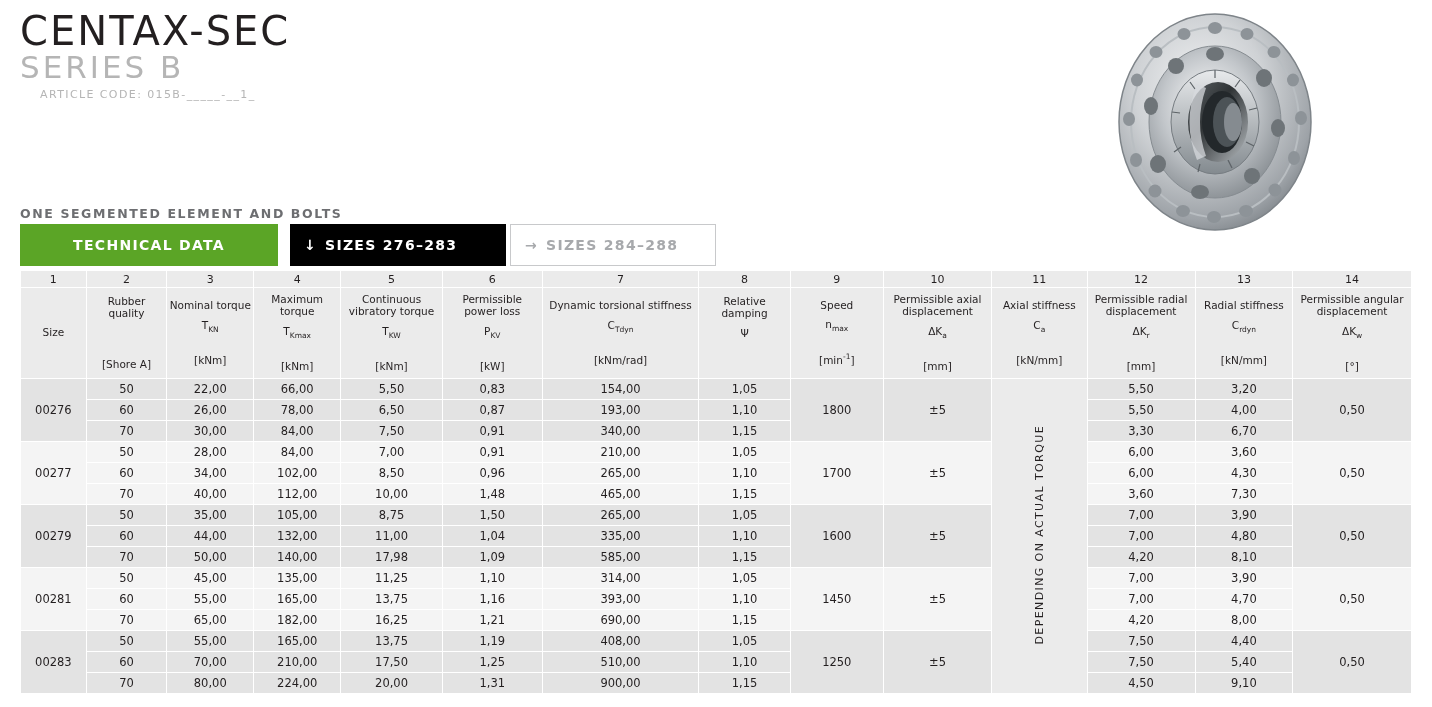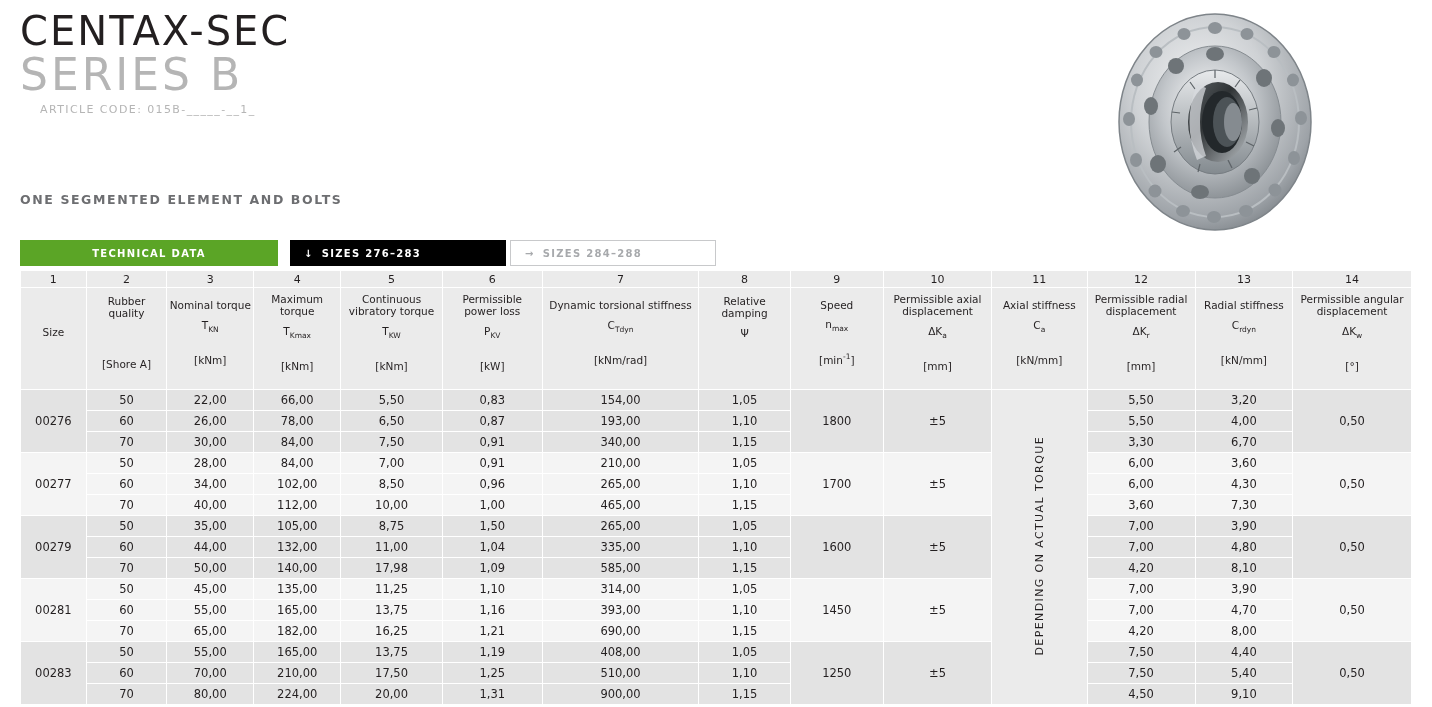--- a/index.html
+++ b/index.html
@@ -18,38 +18,38 @@
   .header { position: absolute; left: 20px; top: 8px; }
   .title-main {
     font-size: 40px;
     letter-spacing: 2px;
     font-weight: 400;
     color: #231f20;
     line-height: 1.15;
     text-align: center;
   }
   .title-sub {
-    font-size: 44px;
+    font-size: 31px;
     letter-spacing: 3px;
     font-weight: 400;
     color: #b5b5b5;
     line-height: 1.15;
     margin-top: -4px;
   }
   .article-code {
     font-size: 11px;
     letter-spacing: 1.4px;
     color: #b5b5b5;
     margin-top: 2px;
     margin-left: 20px;
   }
   .section-label {
     position: absolute;
     left: 20px;
-    top: 192px;
+    top: 206px;
     font-size: 12.5px;
     font-weight: bold;
     letter-spacing: 1.6px;
     color: #6d6e71;
   }
 
   
   .product-image {
     position: absolute;
     right: 96px;
@@ -61,24 +61,24 @@
   
   .tabs {
     position: absolute;
     left: 20px;
     top: 240px;
     display: flex;
     align-items: flex-end;
     height: 26px;
   }
   .tab {
-    height: 26px;
+    height: 42px;
     display: flex;
     align-items: center;
-    font-size: 10px;
+    font-size: 14px;
     font-weight: bold;
     letter-spacing: 1.3px;
     padding: 0 16px;
   }
   .tab-green {
     background: #5ba526;
     color: #ffffff;
     width: 258px;
     justify-content: center;
   }
@@ -117,21 +117,21 @@
   tr.colnum td {
     background: #ebebeb;
     height: 17px;
     font-size: 11px;
     color: #231f20;
   }
   tr.headrow td {
     background: #ebebeb;
     font-size: 10.5px;
     line-height: 1.18;
-    padding: 5px 2px 17px 2px;
+    padding: 5px 2px 6px 2px;
     color: #231f20;
   }
   .unit { display: block; margin-top: 19px; }
   .sym { display: block; margin-top: 7px; }
   sub { font-size: 7.5px; }
   sup { font-size: 7.5px; }
 
   tbody td { height: 21px; font-size: 11.5px; }
   tr.band-a td { background: #e3e3e3; }
   tr.band-b td { background: #f4f4f4; }
@@ -443,21 +443,21 @@
       <td>265,00</td>
       <td>1,10</td>
       <td>6,00</td>
       <td>4,30</td>
     </tr>
     <tr class="band-b">
       <td>70</td>
       <td>40,00</td>
       <td>112,00</td>
       <td>10,00</td>
-      <td>1,00</td>
+      <td>1,48</td>
       <td>465,00</td>
       <td>1,15</td>
       <td>3,60</td>
       <td>7,30</td>
     </tr>
 
     <tr class="band-a">
       <td class="grp-a" rowspan="3">00279</td>
       <td>50</td>
       <td>35,00</td>

